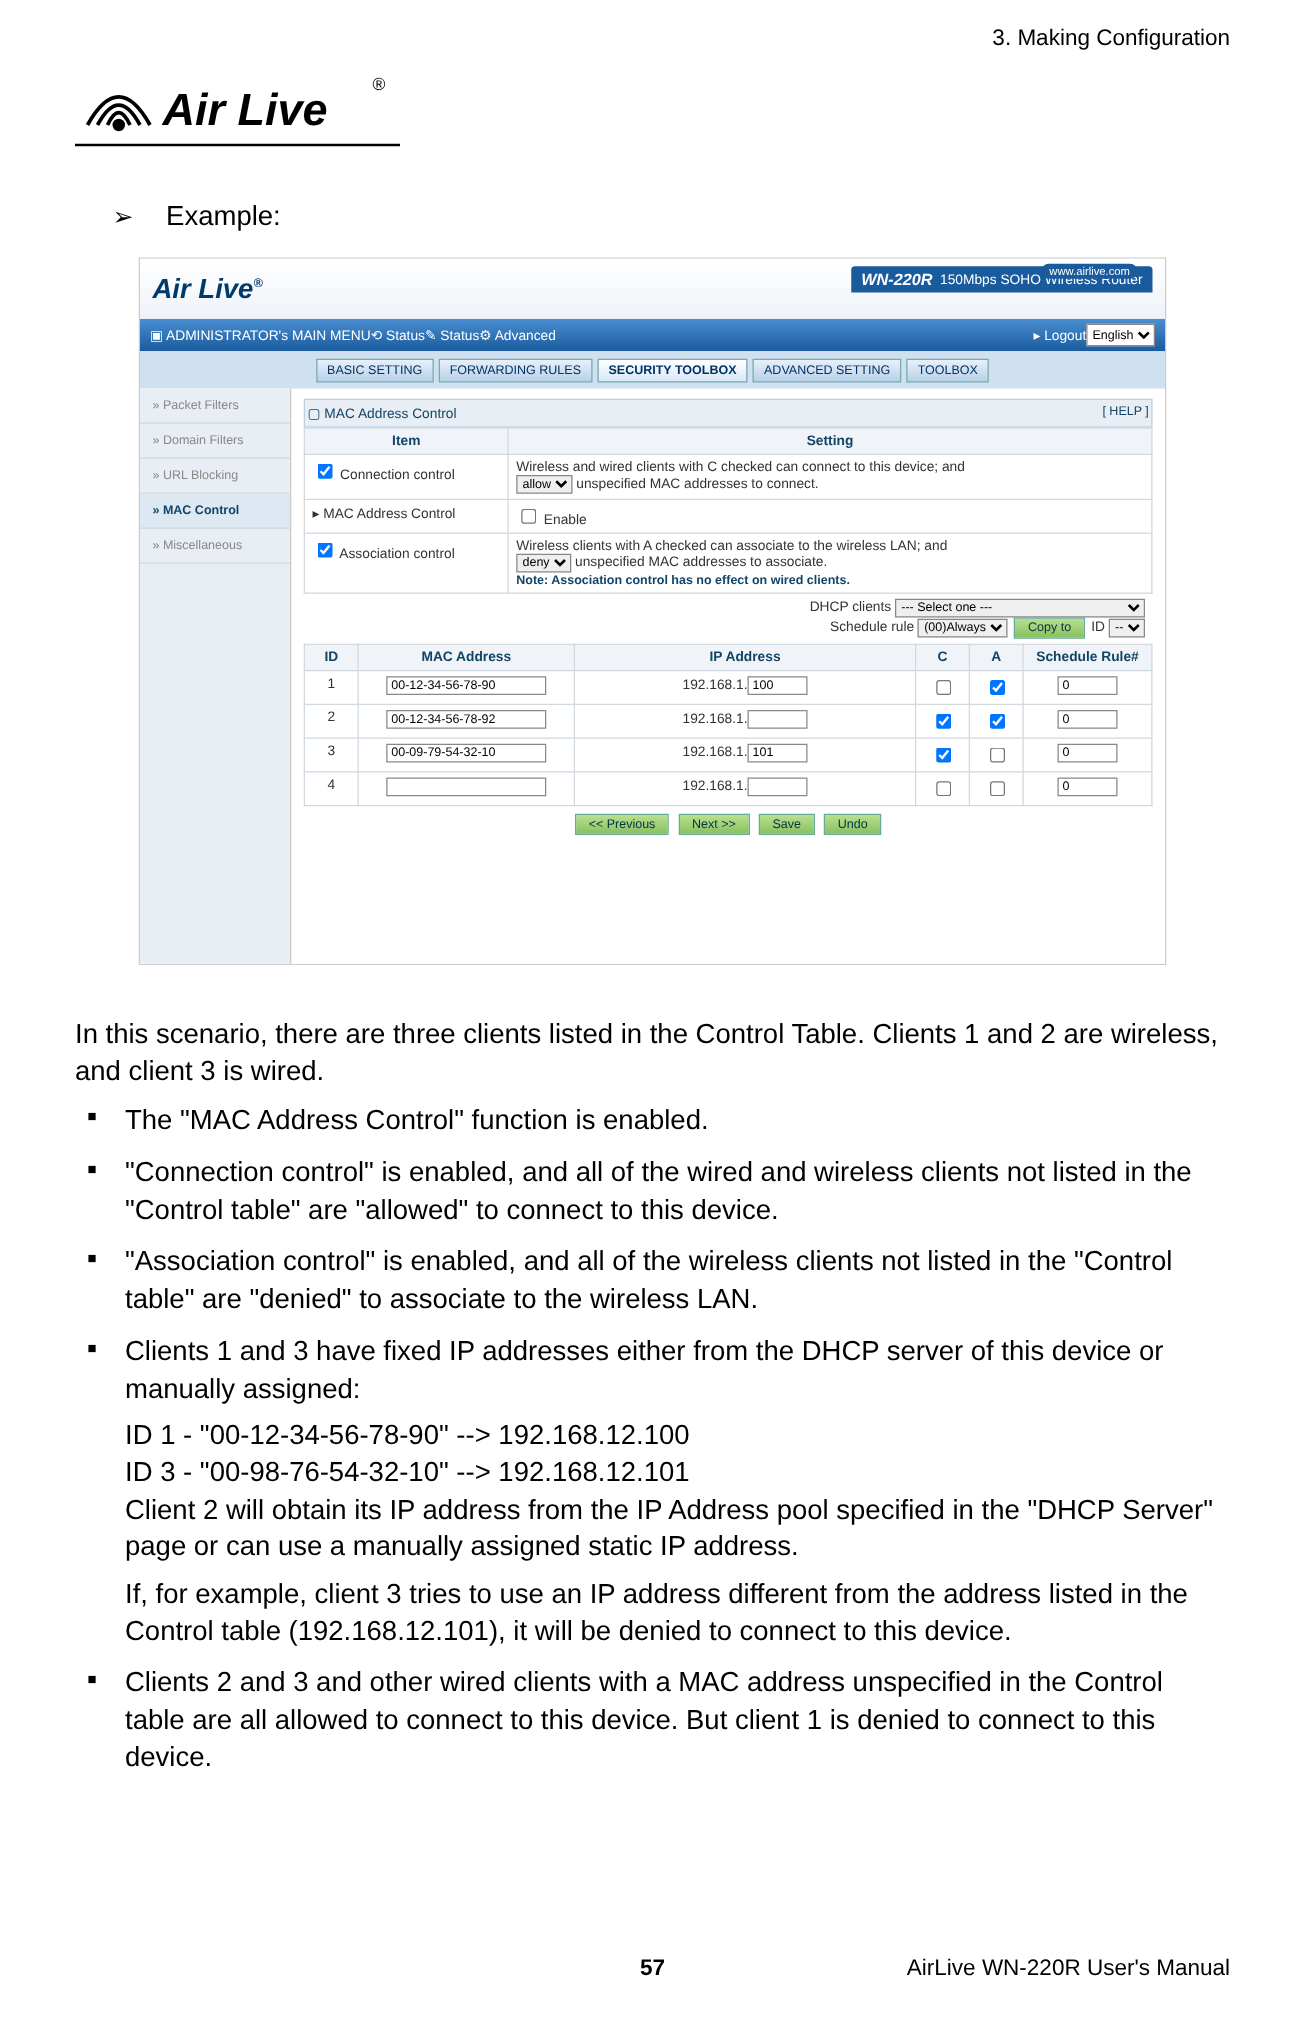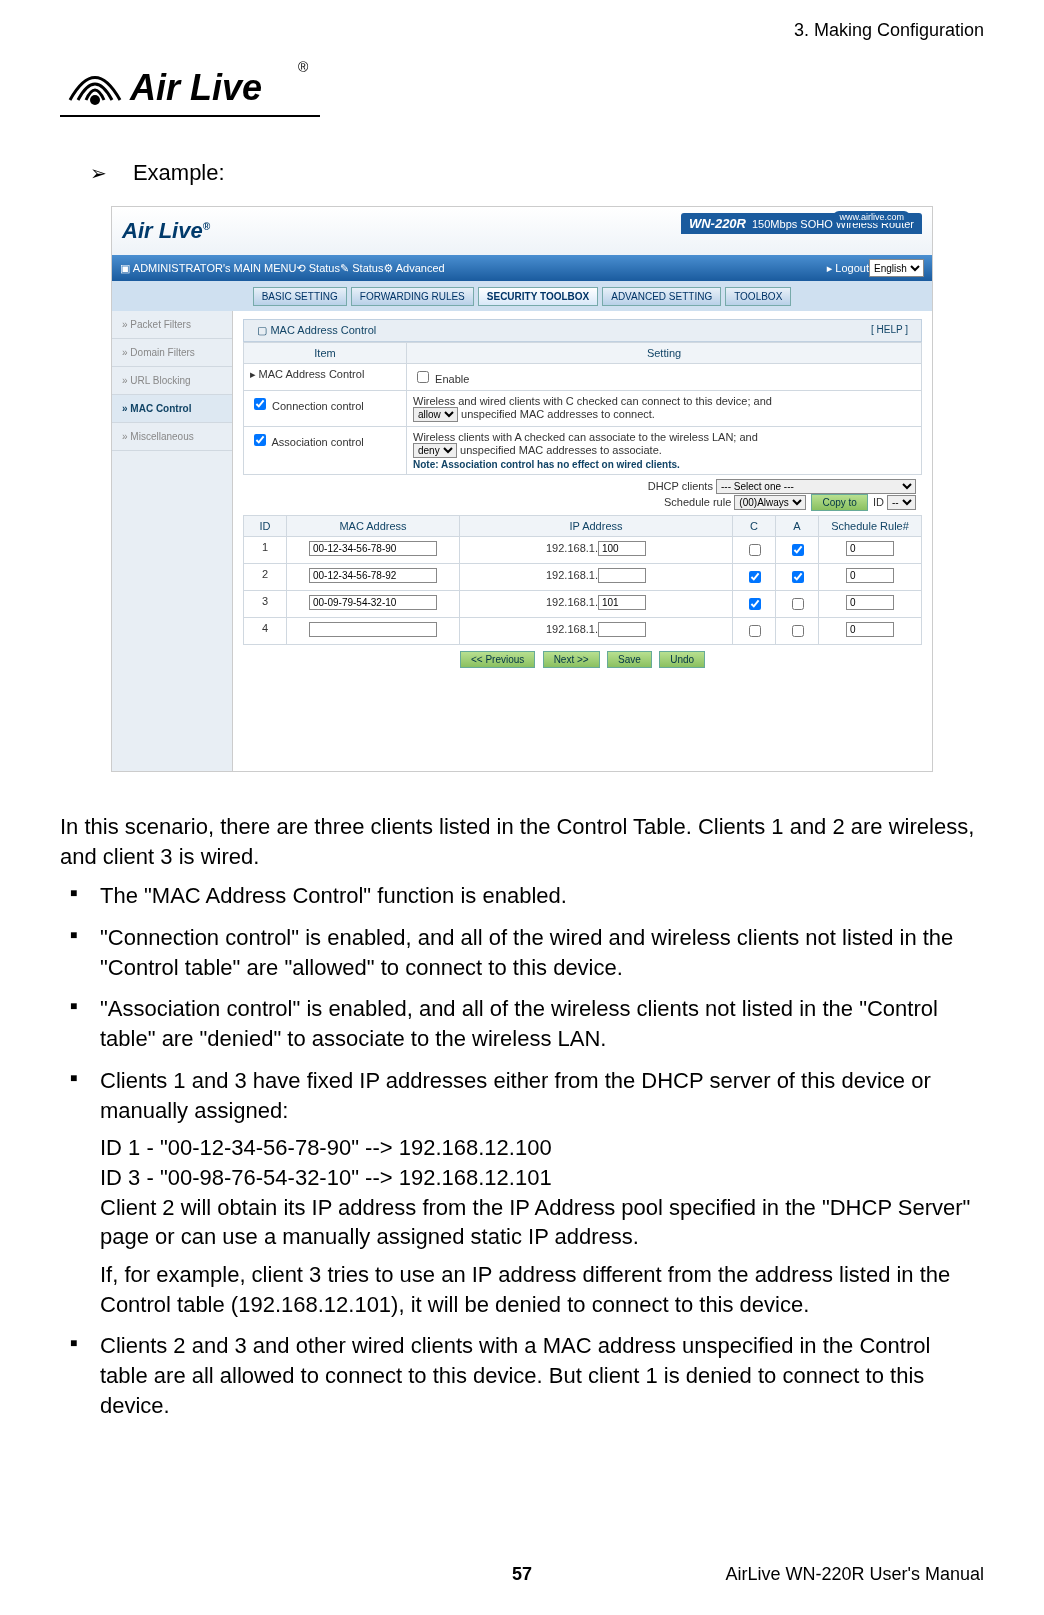--- a/index.html
+++ b/index.html
@@ -88,29 +88,29 @@
     min-height: 460px;
   }
   .ss-side-item {
     font-size: 10px; color:#888; padding: 8px 10px;
     border-bottom: 1px solid #d0d8e0;
   }
   .ss-side-item.active { color:#146; font-weight:bold; background:#dde8f2; }
   .ss-main { flex:1; padding: 8px 10px; }
   .ss-panel-title {
     background: #e8eef4; border:1px solid #c0d0e0;
-    padding: 4px 13px; color:#146; font-size:11px;
+    padding: 4px 2px; color:#146; font-size:11px;
     display:flex; justify-content:space-between;
   }
   .ss-panel-title a { color:#146; font-size:10px; }
   table.ss-tbl { border-collapse: collapse; width:100%; font-size:11px; }
   table.ss-tbl th, table.ss-tbl td {
     border:1px solid #d0d8e0; padding:4px 6px; vertical-align:top;
   }
-  table.ss-tbl th { background:#f0f4f8; color:#146; font-weight:normal; text-align:center; }
+  table.ss-tbl th { background:#f0f4f8; color:#146; font-weight:bold; text-align:center; }
   .ss-note { color:#146; font-size:10px; font-weight:bold; }
   .ss-btnrow { text-align:center; padding:6px; }
   .ss-btn {
     background: linear-gradient(#b8e090,#8ac060);
     border:1px solid #6a9; padding:2px 10px; font-size:10px;
     color:#034; display:inline-block; margin:0 2px;
   }
   input.ss-in { font-size:10px; border:1px solid #888; padding:1px 3px; }
   select.ss-sel { font-size:10px; border:1px solid #888; }
   .ss-chk { width:12px; height:12px; }
@@ -203,30 +203,30 @@
           <span>▢ <span>MAC Address Control</span></span>
           <a>[ HELP ]</a>
         </div>
         <table class="ss-tbl">
           <tbody>
               <tr>
             <th style="width:150px">Item</th>
             <th>Setting</th>
           </tr>
           <tr>
-            <td>▸ <span>MAC Address Control</span></td>
-            <td><input type="checkbox" class="ss-chk" style=""> <span>Enable</span></td>
-          </tr>
-          <tr>
             <td><input type="checkbox" class="ss-chk" checked="" style=""> <span>Connection control</span></td>
             <td>
               <span>Wireless and wired clients with C checked can connect to this device; and</span><br>
               <select class="ss-sel"><option>allow</option></select>
               <span>unspecified MAC addresses to connect.</span>
             </td>
+          </tr>
+          <tr>
+            <td>▸ <span>MAC Address Control</span></td>
+            <td><input type="checkbox" class="ss-chk" style=""> <span>Enable</span></td>
           </tr>
           <tr>
             <td><input type="checkbox" class="ss-chk" checked="" style=""> <span>Association control</span></td>
             <td>
               <span>Wireless clients with A checked can associate to the wireless LAN; and</span><br>
               <select class="ss-sel"><option>deny</option></select>
               <span>unspecified MAC addresses to associate.</span><br>
               <span class="ss-note">Note: Association control has no effect on wired clients.</span>
             </td>
           </tr>

